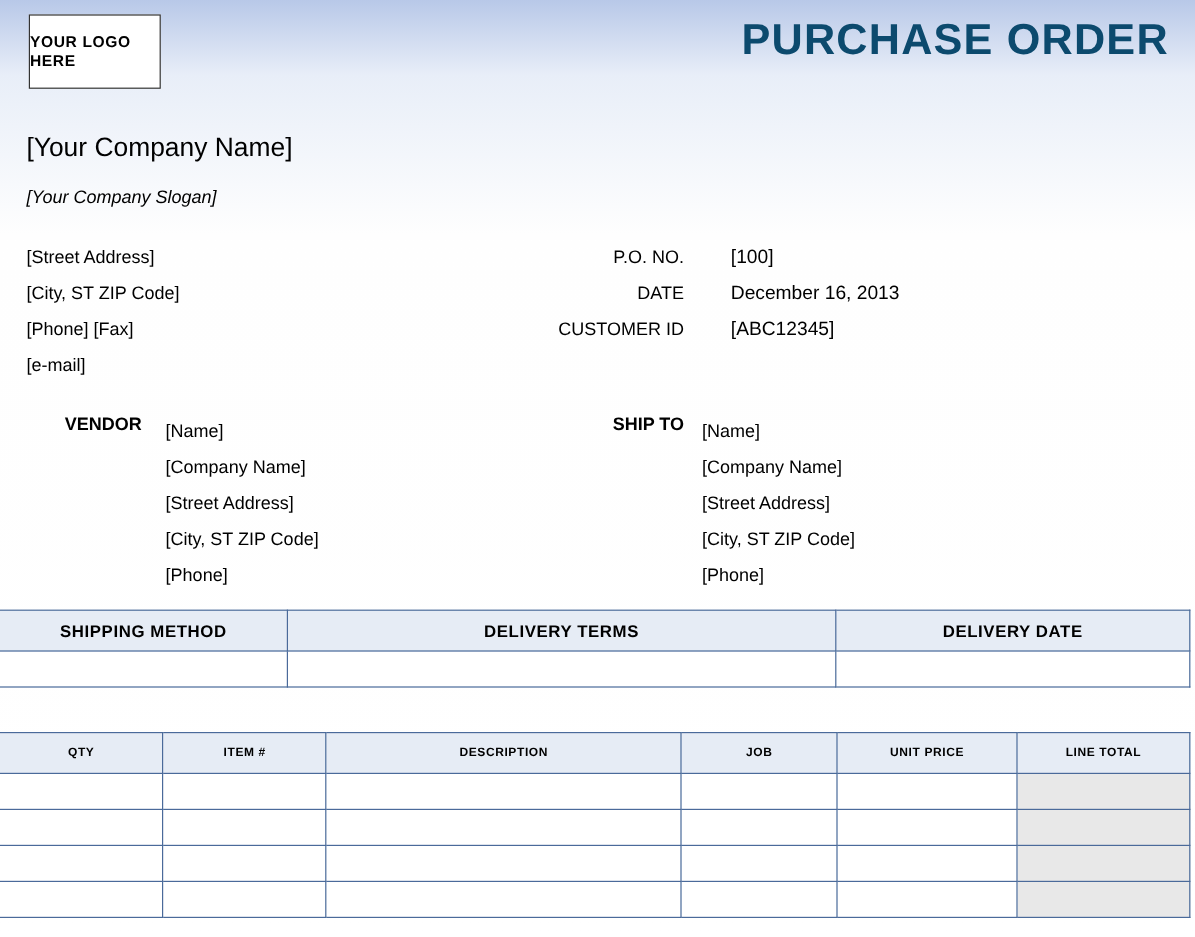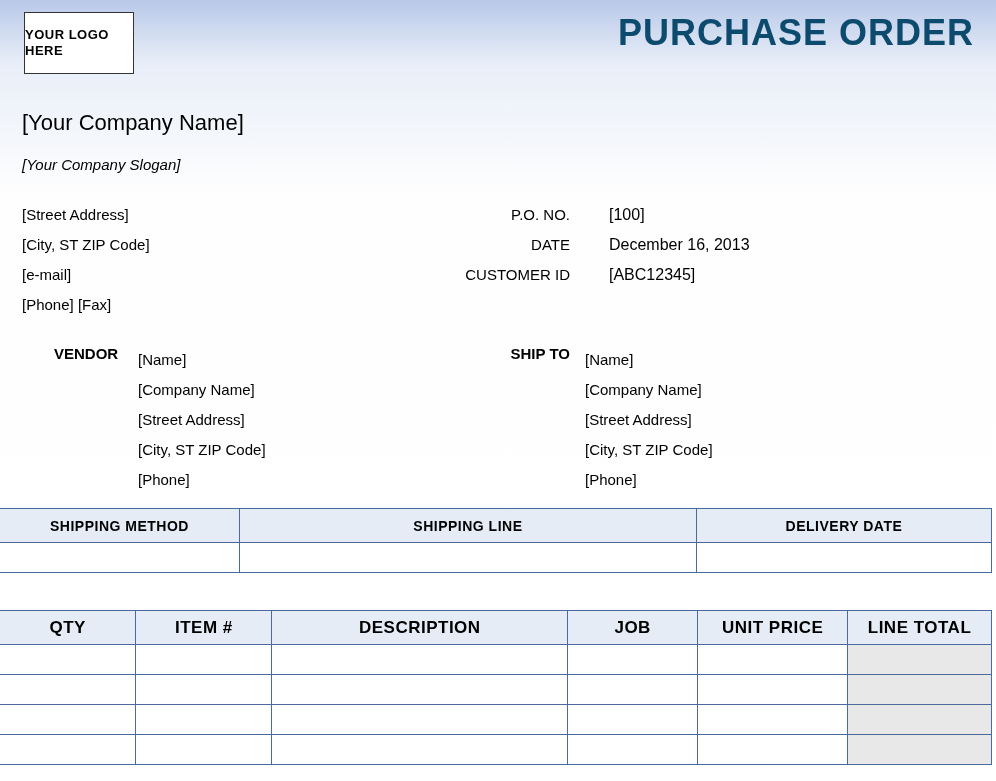--- a/index.html
+++ b/index.html
@@ -135,21 +135,21 @@
       position: absolute;
       top: 610px;
       left: 0;
       width: 992px;
       border-collapse: collapse;
     }
     table.items th {
       background: #e6ecf5;
       border: 1px solid #4a6a9a;
       font-weight: bold;
-      font-size: 17px;
+      font-size: 10px;
       letter-spacing: 0.5px;
       height: 34px;
     }
     table.items th:first-child { border-left: none; }
     table.items td {
       border: 1px solid #4a6a9a;
       height: 30px;
       background: #fff;
     }
     table.items td:first-child { border-left: none; }
@@ -173,22 +173,22 @@
 <div class="po-title">PURCHASE ORDER</div>
 
 <div class="company-block">
   <div class="company-name">[Your Company Name]</div>
   <div class="company-slogan">[Your Company Slogan]</div>
 </div>
 
 <div class="address-block">
   <div>[Street Address]</div>
   <div>[City, ST  ZIP Code]</div>
+  <div>[Phone] [Fax]</div>
   <div>[e-mail]</div>
-  <div>[Phone] [Fax]</div>
 </div>
 
 <div class="po-meta-labels">
   <div>P.O. NO.</div>
   <div>DATE</div>
   <div>CUSTOMER ID</div>
 </div>
 <div class="po-meta-values">
   <div>[100]</div>
   <div>December 16, 2013</div>
@@ -210,21 +210,21 @@
   <div>[Company Name]</div>
   <div>[Street Address]</div>
   <div>[City, ST  ZIP Code]</div>
   <div>[Phone]</div>
 </div>
 
 <table class="shipping">
   <tbody>
       <tr>
     <th class="col-ship-method">SHIPPING METHOD</th>
-    <th class="col-ship-terms">SHIPPING LINE</th>
+    <th class="col-ship-terms">DELIVERY TERMS</th>
     <th class="col-ship-date">DELIVERY DATE</th>
   </tr>
   <tr>
     <td></td>
     <td></td>
     <td></td>
   </tr>
 </tbody>
   </table>
 

